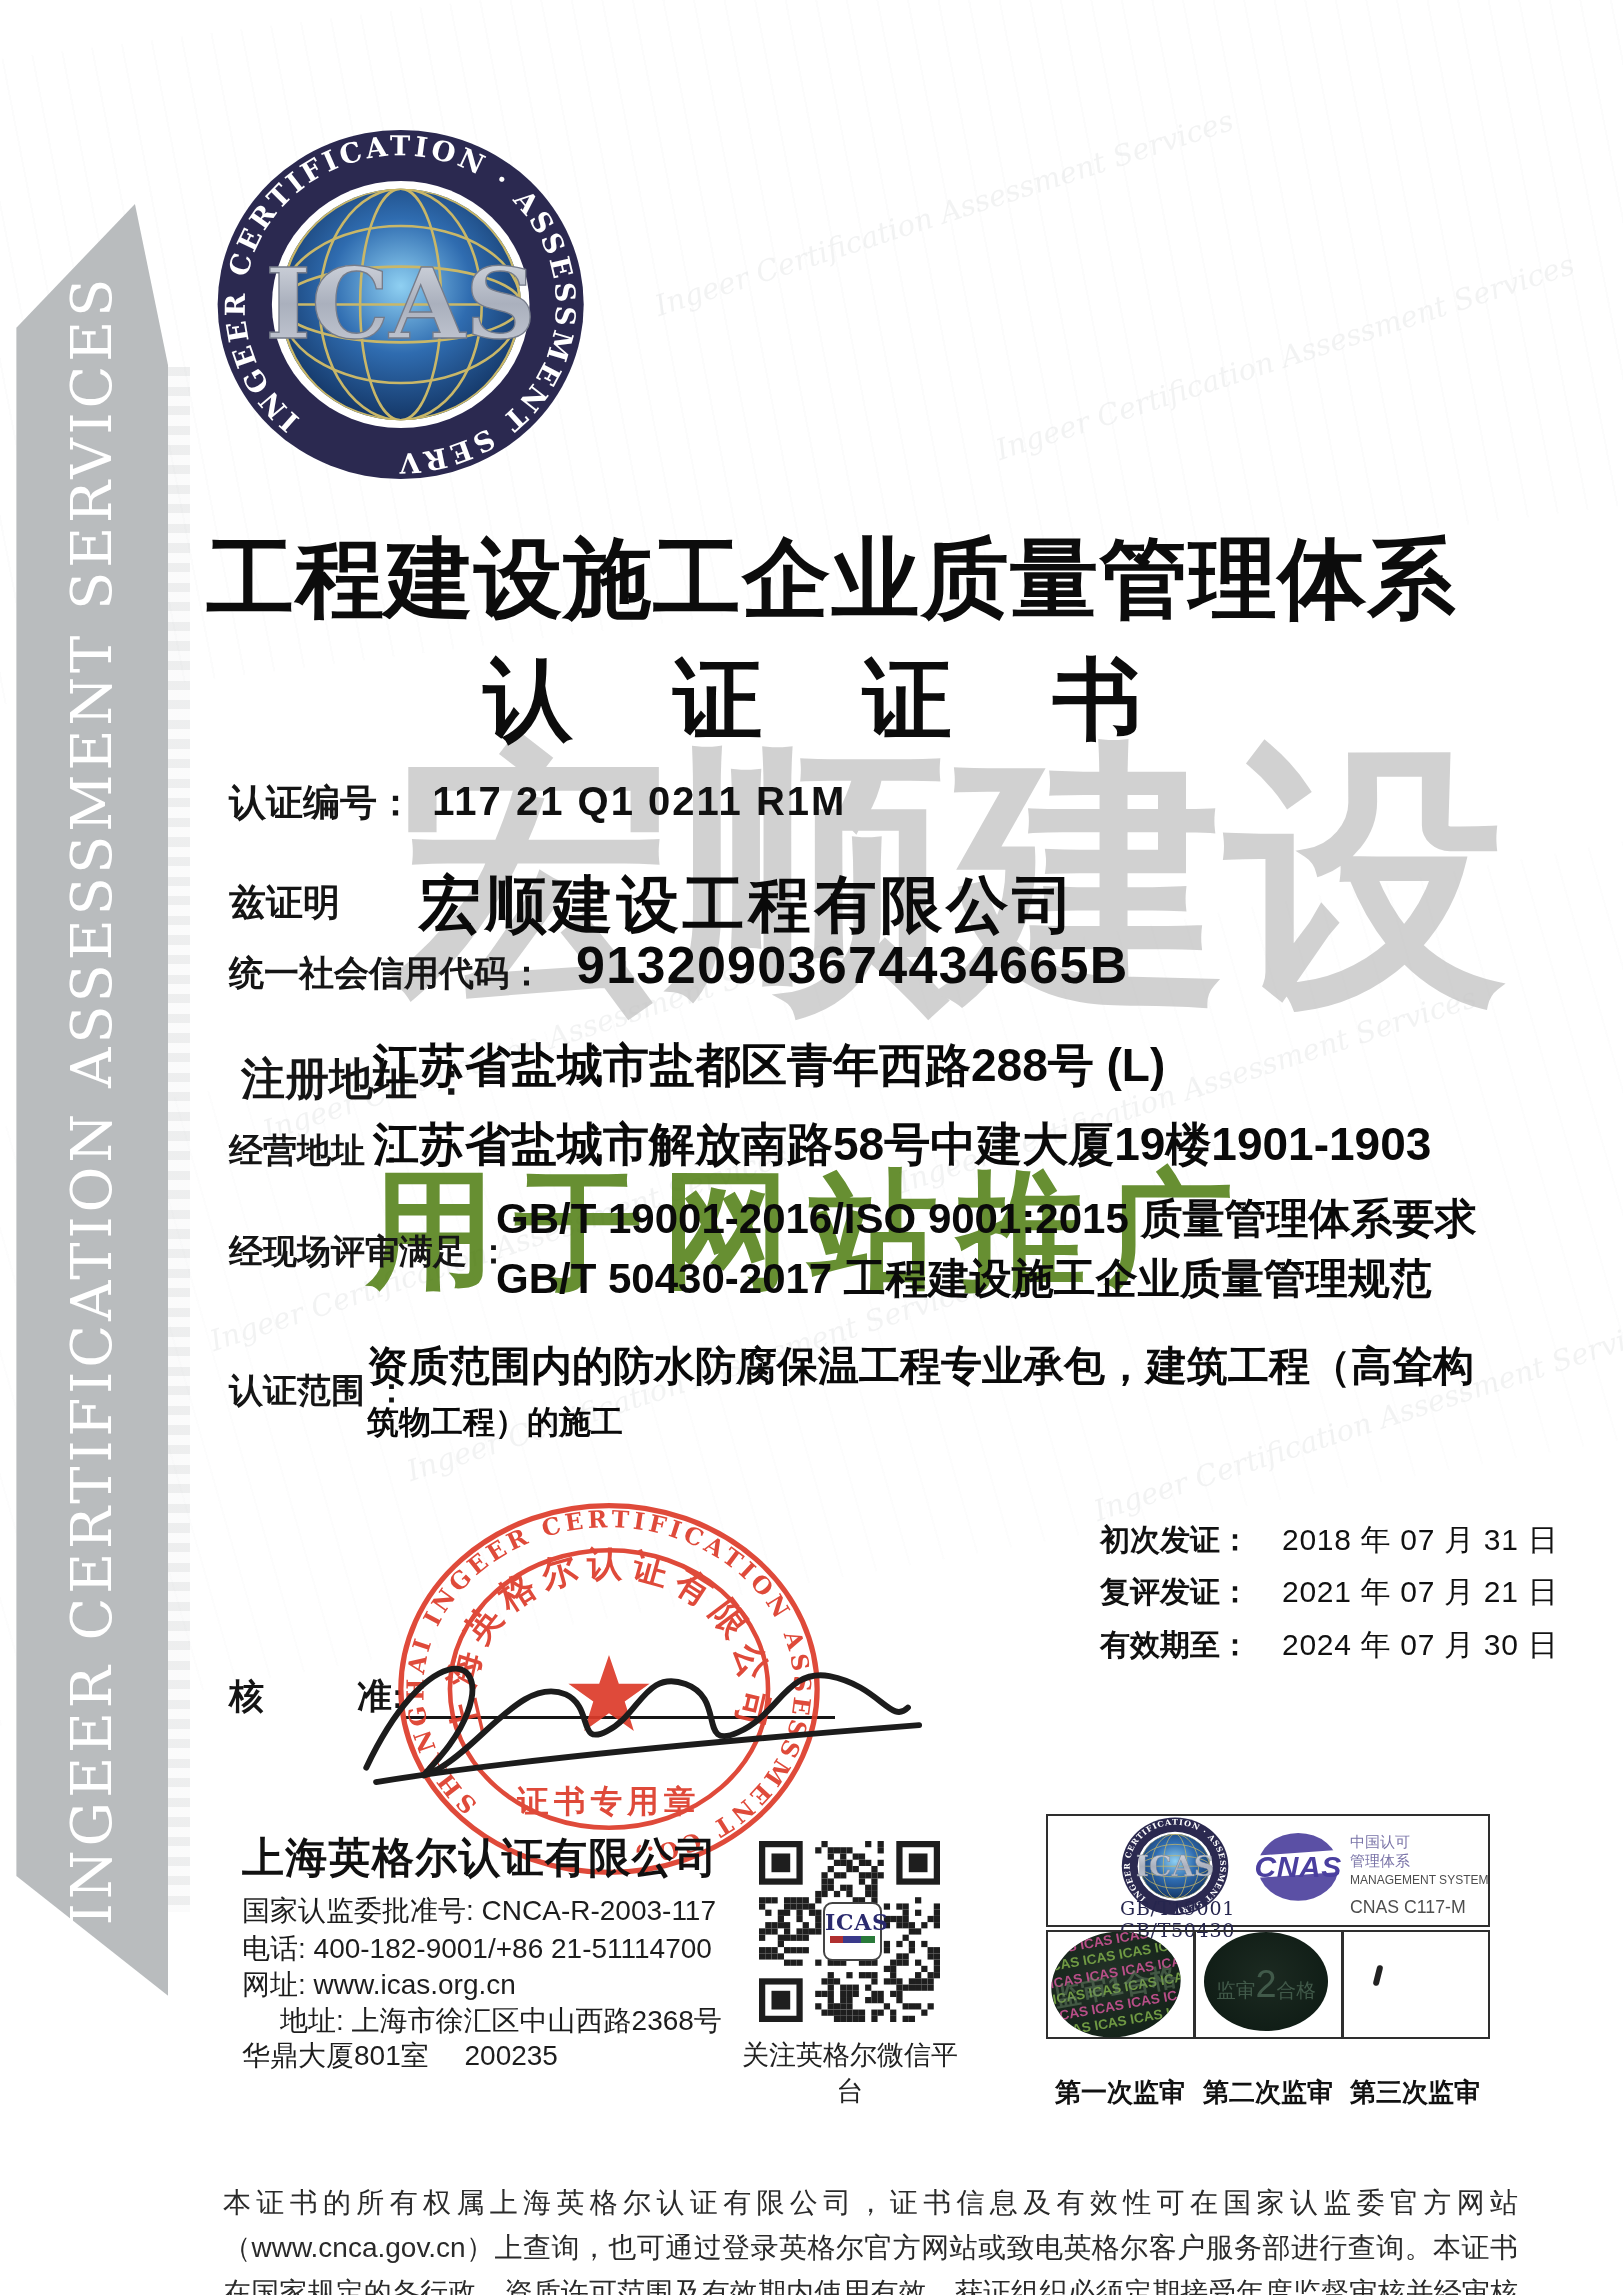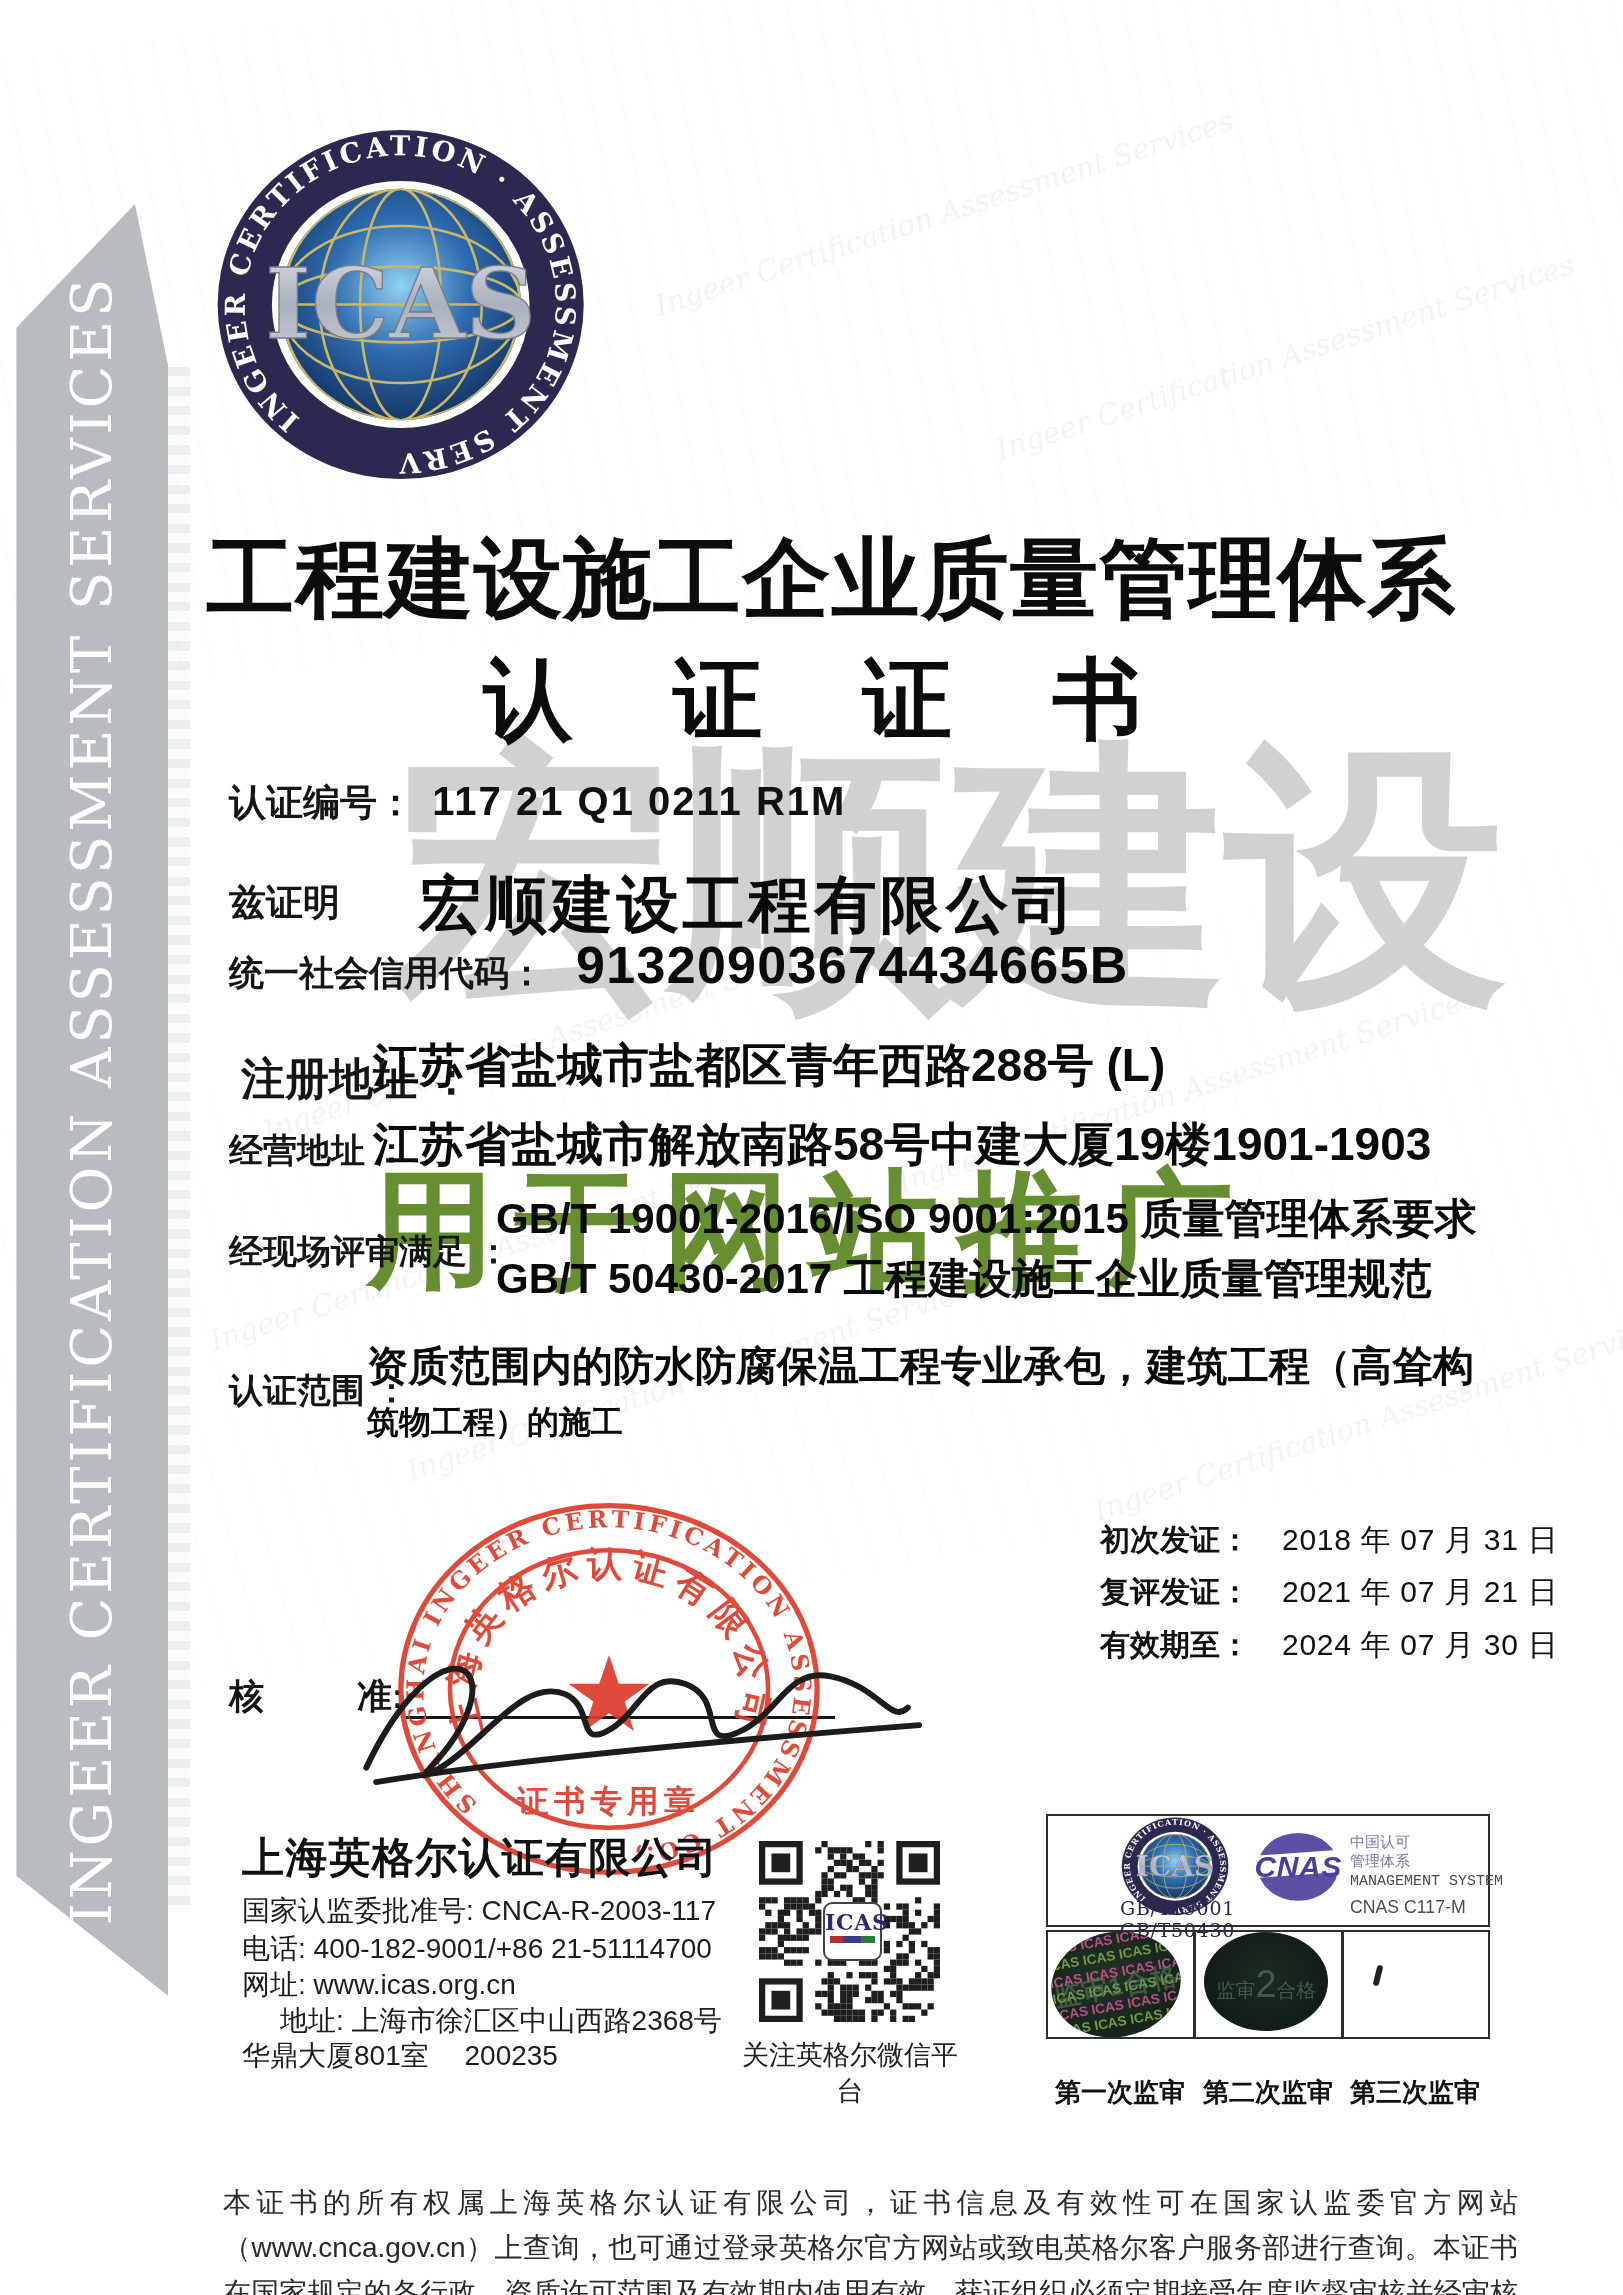--- a/index.html
+++ b/index.html
@@ -74,21 +74,21 @@
   .qr-caption{left:732px;top:2037px;width:236px;text-align:center;font-size:27px;font-weight:400;color:#222;}
   
   .box1{left:1046px;top:1814px;width:440px;height:109px;border:2.6px solid #2e2e2e;background:rgba(255,255,255,.35);}
   .box2{left:1046px;top:1930px;width:440px;height:105px;border:2.6px solid #2e2e2e;}
   .box2 .div1{position:absolute;left:145px;top:0;bottom:0;width:2.6px;background:#2e2e2e;}
   .box2 .div2{position:absolute;left:293px;top:0;bottom:0;width:2.6px;background:#2e2e2e;}
   .gbt{left:1073px;top:1897px;width:209px;text-align:center;font-family:"DejaVu Serif",serif;
     font-size:19px;color:#26264e;letter-spacing:0.7px;}
   .cnas-t1{left:1350px;top:1833px;font-size:15px;color:#7a74a8;}
   .cnas-t2{left:1350px;top:1852px;font-size:15px;color:#7a74a8;}
-  .cnas-t3{left:1350px;top:1873px;font-size:15px;color:#4d4d4d;letter-spacing:0px;font-family:Liberation Mono, monospace;}
+  .cnas-t3{left:1350px;top:1873px;font-size:12px;color:#4d4d4d;letter-spacing:0px;}
   .cnas-t4{left:1350px;top:1897px;font-size:17.7px;color:#4d4d4d;}
   
   .sticker1{left:1051px;top:1932px;width:130px;height:105px;border-radius:50%;
     background:radial-gradient(ellipse at 45% 40%,#233127 0%,#16241b 70%,#0e1a12 100%);
     transform:rotate(-10deg);overflow:hidden;text-align:center;}
   .sticker1 .ln{display:block;font-size:13.7px;font-weight:700;line-height:16.4px;white-space:nowrap;opacity:.85;}
   .sticker1 .ln:nth-child(odd){color:#d4559a;}
   .sticker1 .ln:nth-child(even){color:#7fae4a;}
   .sticker1 .ctr{position:absolute;left:0;right:0;top:37px;font-size:26px;font-weight:800;
     color:#6b8668;opacity:.5;letter-spacing:1.3px;}

